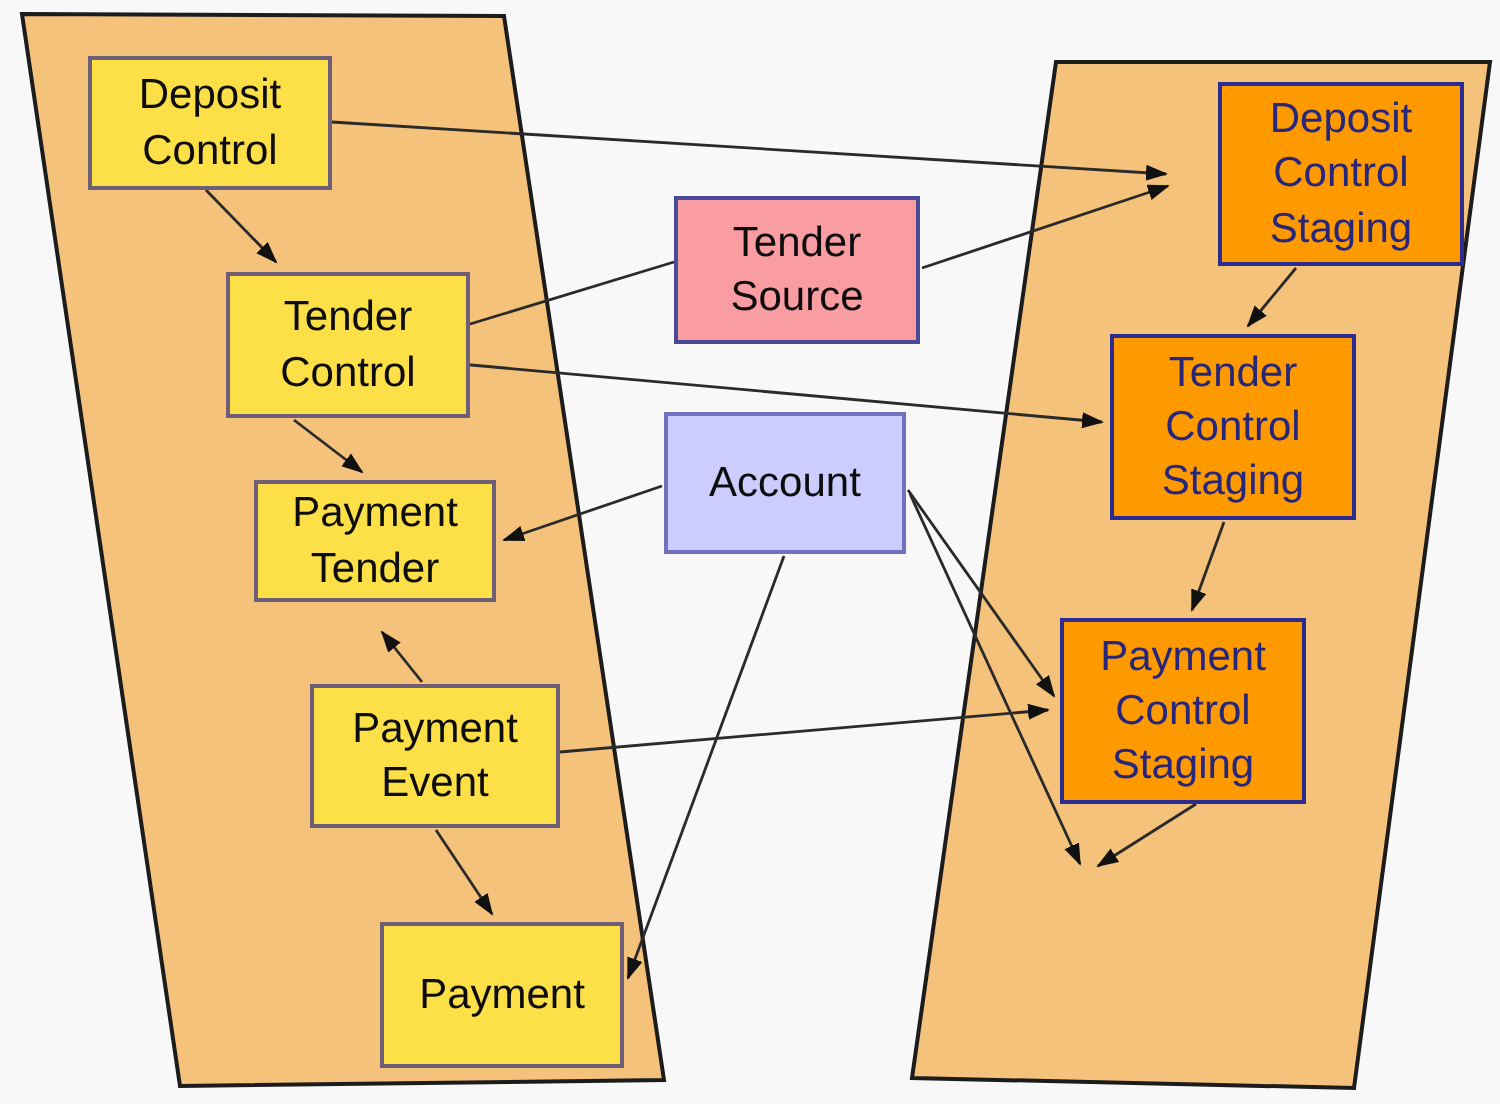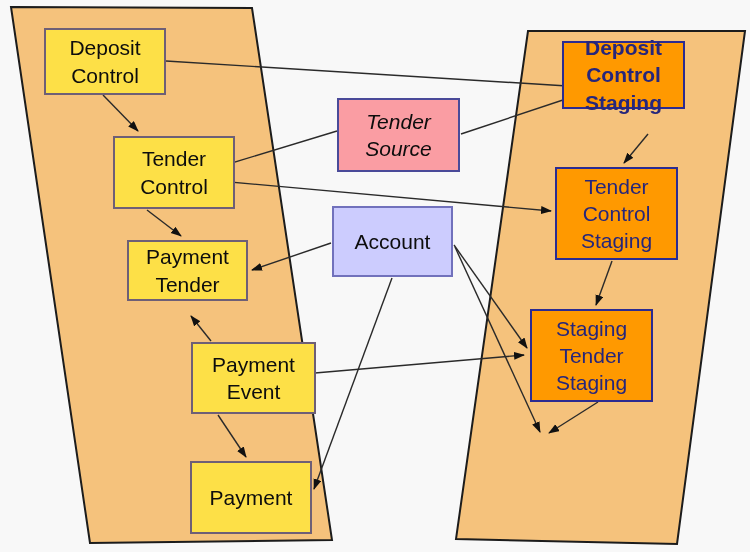--- a/index.html
+++ b/index.html
@@ -32,21 +32,20 @@
     color: #0d0d0d;
     padding: 1px 2px;
   }
   .node.yellow {
     background: #fde047;
     border: 2px solid #6E5F76;
   }
   .node.pink {
     background: #FA9DA3;
     border: 2px solid #4A4A99;
-    font-style: italic;
   }
   .node.lavender {
     background: #CCCCFE;
     border: 2px solid #7171BC;
   }
   .node.orange {
     background: #FF9900;
     border: 2px solid #2B2B91;
     color: #26267B;
   }
@@ -85,28 +84,28 @@
       <line x1="280" y1="376" x2="524" y2="355" marker-end="url(#arrow)"></line>
     </g>
   </svg>
 
   <div class="node yellow" style="left:44px; top:28px; width:122px; height:67px;">Deposit Control</div>
 
   <div class="node yellow" style="left:85px; top:136px; width:122px; height:73px;margin-left:28px;">Tender Control</div>
 
   <div class="node yellow" style="left:127px; top:240px; width:121px; height:61px;">Payment Tender</div>
 
-  <div class="node yellow" style="left:155px; top:342px; width:125px; height:72px;margin-left:36px;">Payment Event</div>
+  <div class="node yellow" style="left:155px; top:342px; width:125px; height:72px;">Payment Event</div>
 
   <div class="node yellow" style="left:190px; top:461px; width:122px; height:73px;">Payment</div>
 
   <div class="node pink" style="left:337px; top:98px; width:123px; height:74px;">Tender Source</div>
 
   <div class="node lavender" style="left:332px; top:206px; width:121px; height:71px;">Account</div>
 
-  <div class="node orange" style="left:562px; top:41px; width:123px; height:68px;font-weight:bold;">Deposit Control Staging</div>
+  <div class="node orange" style="left:609px; top:41px; width:123px; height:92px;">Deposit Control Staging</div>
 
   <div class="node orange" style="left:555px; top:167px; width:123px; height:93px;">Tender Control Staging</div>
 
-  <div class="node orange" style="left:530px; top:309px; width:123px; height:93px;">Staging Tender Staging</div>
+  <div class="node orange" style="left:530px; top:309px; width:123px; height:93px;">Payment Control Staging</div>
 
 
 </div>
 
 </body></html>

